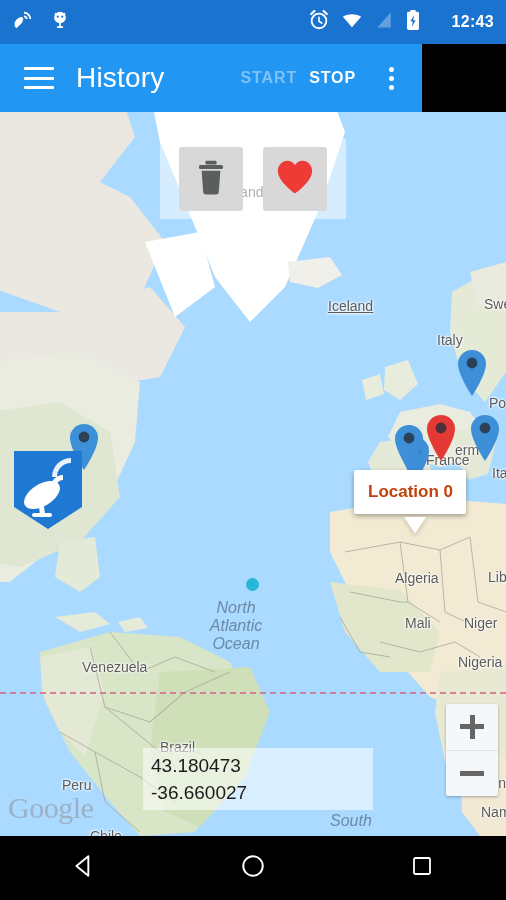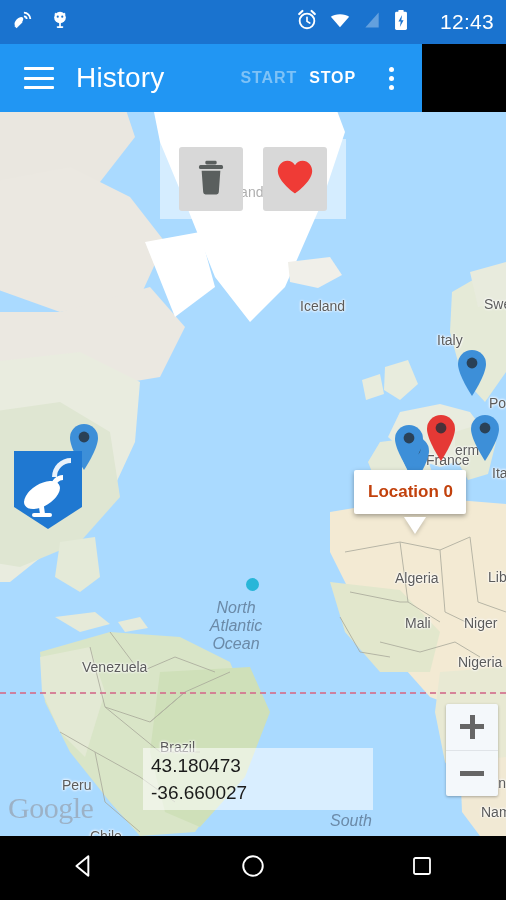--- a/index.html
+++ b/index.html
@@ -13,21 +13,21 @@
   
   #status-bar {
     position:absolute; top:0; left:0; width:506px; height:44px;
     background:#1a73cf; display:flex; align-items:center;
     padding:0 12px; z-index:60;
   }
   .sb-left { display:flex; align-items:center; gap:16px; }
   .sb-right { margin-left:auto; display:flex; align-items:center; gap:11px; }
   .sb-icon { display:block; }
   .sb-time {
-    color:#fff; font-size:21px; font-weight:400; letter-spacing:0.3px;
+    color:#fff; font-size:16px; font-weight:700; letter-spacing:0.3px;
     margin-left:20px;
   }
 
   
   #app-bar {
     position:absolute; top:44px; left:0; width:422px; height:68px;
     background:#2196f3; display:flex; align-items:center; z-index:55;
   }
   #menu-btn {
     width:30px; height:22px; margin-left:24px; margin-right:22px;
@@ -299,21 +299,21 @@
         <path d="M150 610 L185 580 L230 560"></path>
         <path d="M60 620 L95 640 L105 690 L140 720"></path>
       </g>
     </svg>
 
     <div id="equator"></div>
 
     <div id="center-dot"></div>
 
     <div id="map-labels">
-        <div class="maplabel" style="left: 300px; top: 186px;">Iceland</div>
+        <div class="maplabel" style="left: 328px; top: 186px; text-decoration: underline;">Iceland</div>
         <div class="maplabel" style="left: 437px; top: 220px;">Italy</div>
         <div class="maplabel" style="left: 484px; top: 184px;">Swe</div>
         <div class="maplabel" style="left: 489px; top: 283px;">Po</div>
         <div class="maplabel" style="left: 388px; top: 366px;">Spain</div>
         <div class="maplabel" style="left: 426px; top: 340px;">France</div>
         <div class="maplabel" style="left: 492px; top: 353px;">Italy</div>
         <div class="maplabel" style="left: 455px; top: 330px;">erm</div>
         <div class="maplabel" style="left: 395px; top: 458px;">Algeria</div>
         <div class="maplabel" style="left: 488px; top: 457px;">Lib</div>
         <div class="maplabel" style="left: 405px; top: 503px;">Mali</div>

